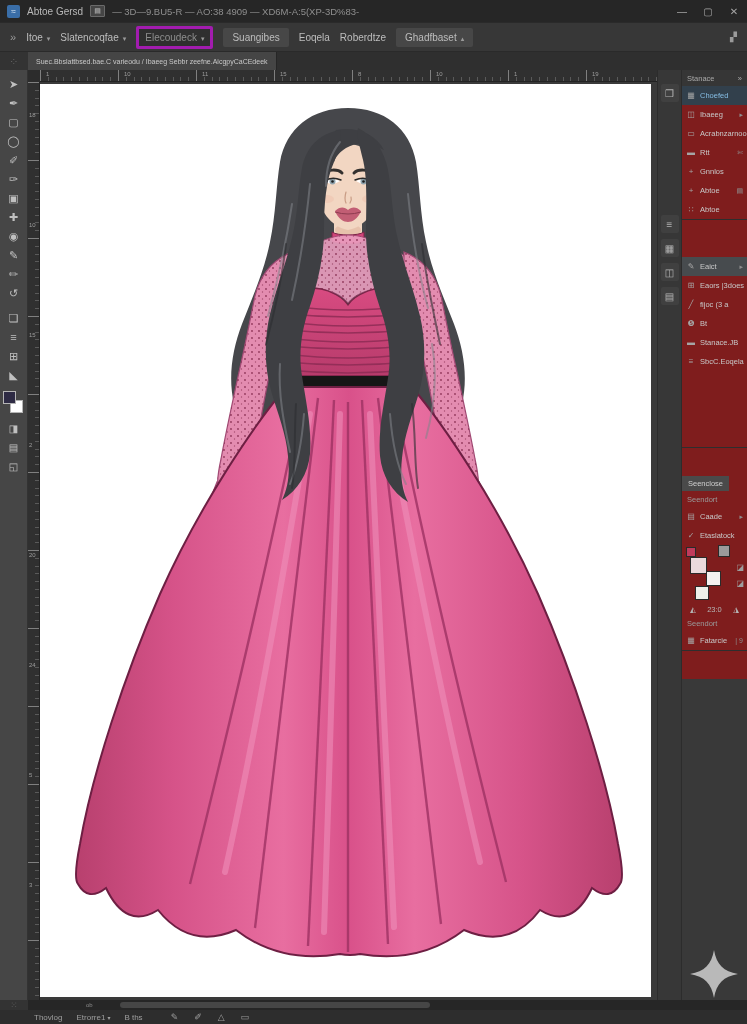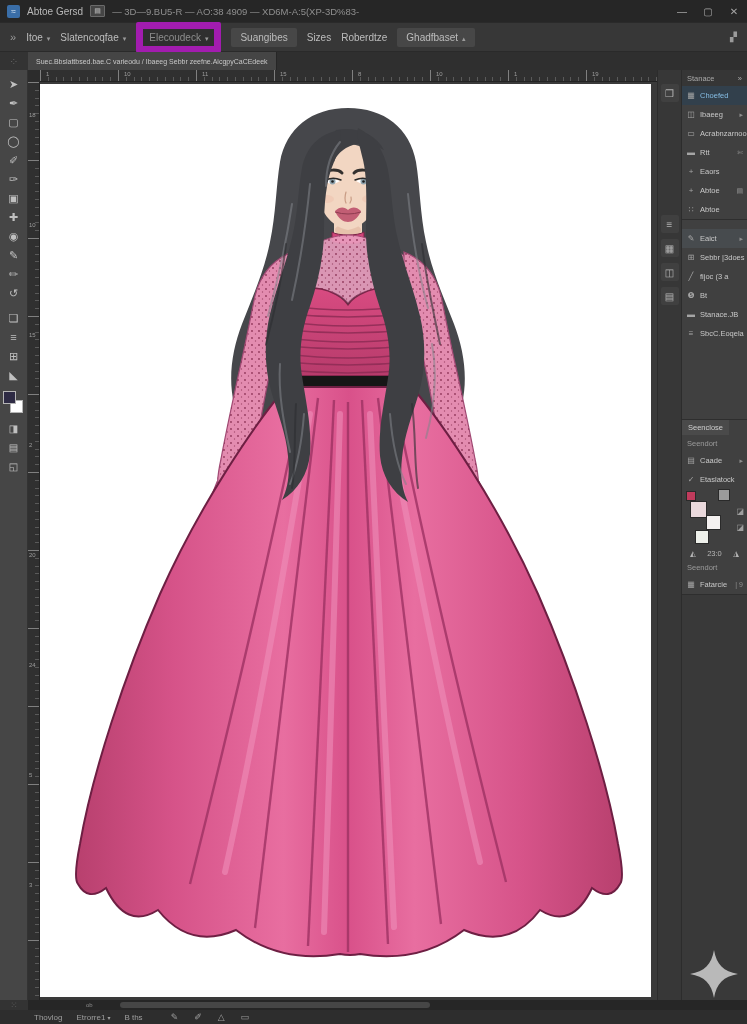--- a/index.html
+++ b/index.html
@@ -14,21 +14,21 @@
   .title-doc { color:#8f8f8f; white-space:nowrap; font-size:9.5px; }
   .win-controls { margin-left:auto; display:flex; height:100%; }
   .win-btn { width:26px; height:100%; display:flex; align-items:center; justify-content:center; color:#a6a6a6; font-size:10px; }
 
   
   .optionsbar { height:30px; background:#373737; border-top:1px solid #2a2a2a; border-bottom:1px solid #2a2a2a; display:flex; align-items:center; gap:10px; padding:0 10px; font-size:10px; color:#bdbdbd; }
   .menu-arrow { color:#9a9a9a; font-size:11px; }
   .opt { display:flex; align-items:flex-end; gap:4px; white-space:nowrap; }
   .opt .caret { font-size:7px; color:#9a9a9a; }
   .opt.btn { background:#474747; padding:4px 9px; border-radius:2px; }
-  .opt.select { background:#2f2f2f; border:7px solid #a21caf; color:#8d8d8d; padding:3px 6px; min-width:66px; justify-content:space-between; border-radius:2px; }
+  .opt.select { background:#2f2f2f; border:3px solid #a21caf; color:#8d8d8d; padding:3px 6px; min-width:66px; justify-content:space-between; border-radius:2px; }
   .opt-spacer { flex:1; }
   .ws-icon { color:#9a9a9a; font-size:9px; }
 
   
   .doctabbar { height:18px; background:#2f2f2f; display:flex; align-items:stretch; }
   .doctab-corner { width:28px; display:flex; align-items:center; justify-content:center; color:#8b8b8b; font-size:7px; background:#333333; }
   .doctab { background:#454545; color:#c9c9c9; font-size:7px; display:flex; align-items:center; padding:0 8px; max-width:252px; overflow:hidden; white-space:nowrap; border-right:1px solid #262626; }
 
   
   .workspace { display:flex; height:930px; }
@@ -60,21 +60,21 @@
   .ruler-v span { position:absolute; left:1px; font-size:6px; color:#9c9c9c; }
   .page { position:absolute; left:12px; top:14px; width:611px; height:913px; background:#ffffff; }
   .page svg { display:block; }
 
   
   .dock-strip { width:24px; background:#373737; border-right:1px solid #2c2c2c; display:flex; flex-direction:column; align-items:center; padding-top:14px; }
   .dock-icon { width:18px; height:18px; display:flex; align-items:center; justify-content:center; color:#b2b2b2; font-size:10px; background:#404040; border-radius:2px; margin-bottom:6px; }
   .dock-icon.first { margin-bottom:113px; }
 
   
-  .panel-right { width:65px; background:#404040; display:flex; flex-direction:column; font-size:7.5px; color:#c8c8c8; position:relative; }
+  .panel-right { width:65px; background:#7f1d1d; display:flex; flex-direction:column; font-size:7.5px; color:#c8c8c8; position:relative;gap:28px; }
   .panel-section { border-bottom:1px solid #2e2e2e; }
   .panel-header { height:16px; background:#363636; display:flex; align-items:center; justify-content:space-between; padding:0 5px; color:#a9a9a9; }
   .panel-item { height:19px; display:flex; align-items:center; gap:4px; padding:0 4px; white-space:nowrap; overflow:hidden; }
   .panel-item .pi-icon { width:10px; text-align:center; color:#a5a5a5; font-size:8px; flex:none; }
   .panel-item .pi-aux { margin-left:auto; color:#8e8e8e; font-size:7px; }
   .panel-item.active { background:#32404c; color:#86bde4; }
   .panel-item.raised { background:#474b4e; }
   .section2 { height:200px; padding-top:9px; }
   .panel-tabrow { display:flex; }
   .panel-tab { background:#4a4a4a; padding:3px 6px; color:#cfcfcf; }
@@ -123,21 +123,21 @@
         <span class="caret">▾</span>
     </div>
     <div class="opt select">
       <span>Elecoudeck</span>
         <span class="caret">▾</span>
     </div>
     <div class="opt btn">
       <span>Suangibes</span>
     </div>
     <div class="opt">
-      <span>Sizes</span>
+      <span>Eoqela</span>
     </div>
     <div class="opt">
       <span>Roberdtze</span>
     </div>
     <div class="opt btn">
       <span>Ghadfbaset</span>
         <span class="caret">▴</span>
     </div>
     <div class="opt-spacer"></div>
     <span class="ws-icon">▞</span>
@@ -348,42 +348,42 @@
           <span class="pi-icon">▭</span>
           <span>Acrabnzarnoos</span>
         </div>
         <div class="panel-item">
           <span class="pi-icon">▬</span>
           <span>Rtt</span>
           <span class="pi-aux">✄</span>
         </div>
         <div class="panel-item">
           <span class="pi-icon">+</span>
-          <span>Eaors</span>
+          <span>Gnnlos</span>
         </div>
         <div class="panel-item">
           <span class="pi-icon">+</span>
           <span>Abtoe</span>
           <span class="pi-aux">▤</span>
         </div>
         <div class="panel-item">
           <span class="pi-icon">∷</span>
           <span>Abtoe</span>
         </div>
       </div>
 
       <div class="panel-section section2">
         <div class="panel-item raised">
           <span class="pi-icon">✎</span>
           <span>Eaict</span>
           <span class="pi-aux">▸</span>
         </div>
         <div class="panel-item">
           <span class="pi-icon">⊞</span>
-          <span>Sebbr |3does</span>
+          <span>Eaors |3does</span>
         </div>
         <div class="panel-item">
           <span class="pi-icon">╱</span>
           <span>fijoc  (3 a</span>
         </div>
         <div class="panel-item">
           <span class="pi-icon">❺</span>
           <span>Bt</span>
         </div>
         <div class="panel-item">

